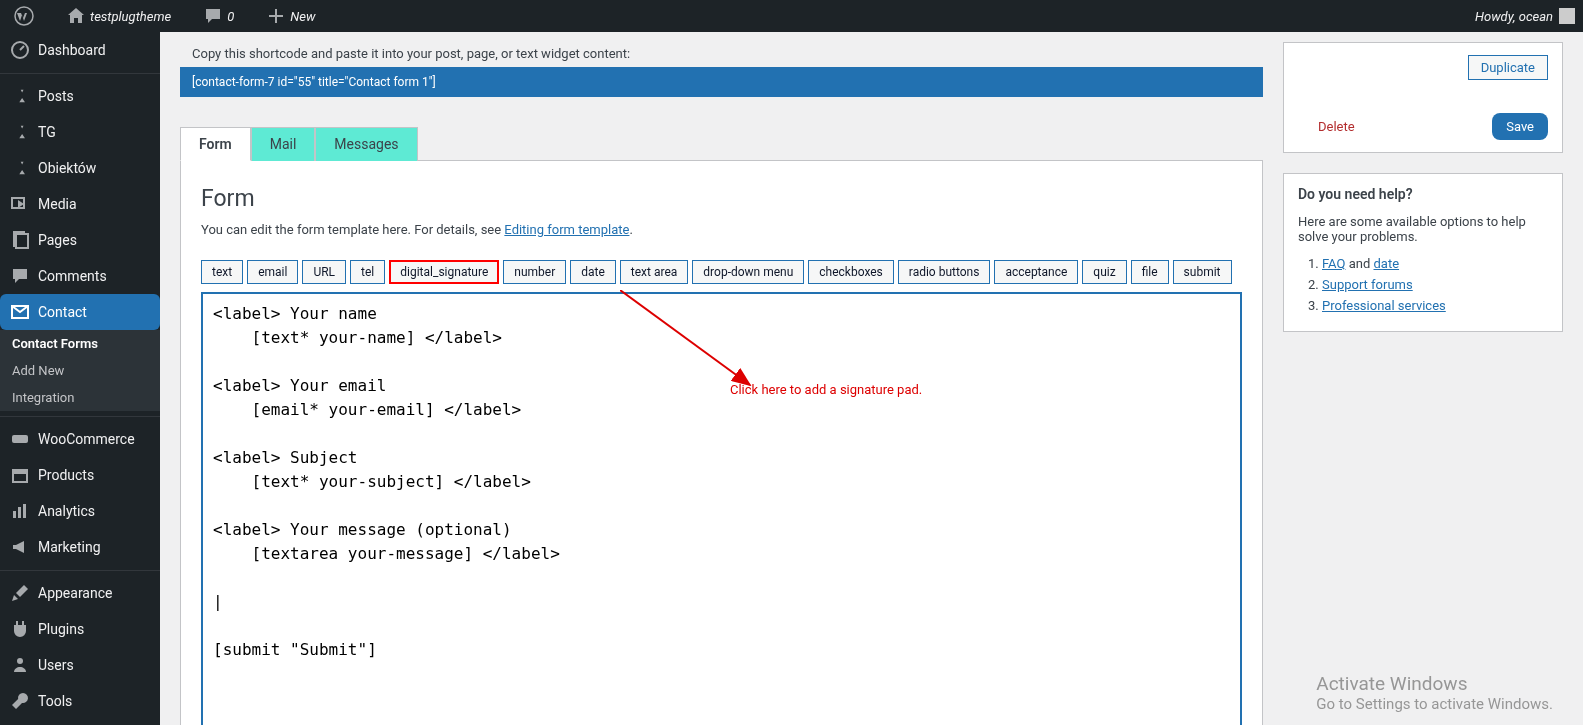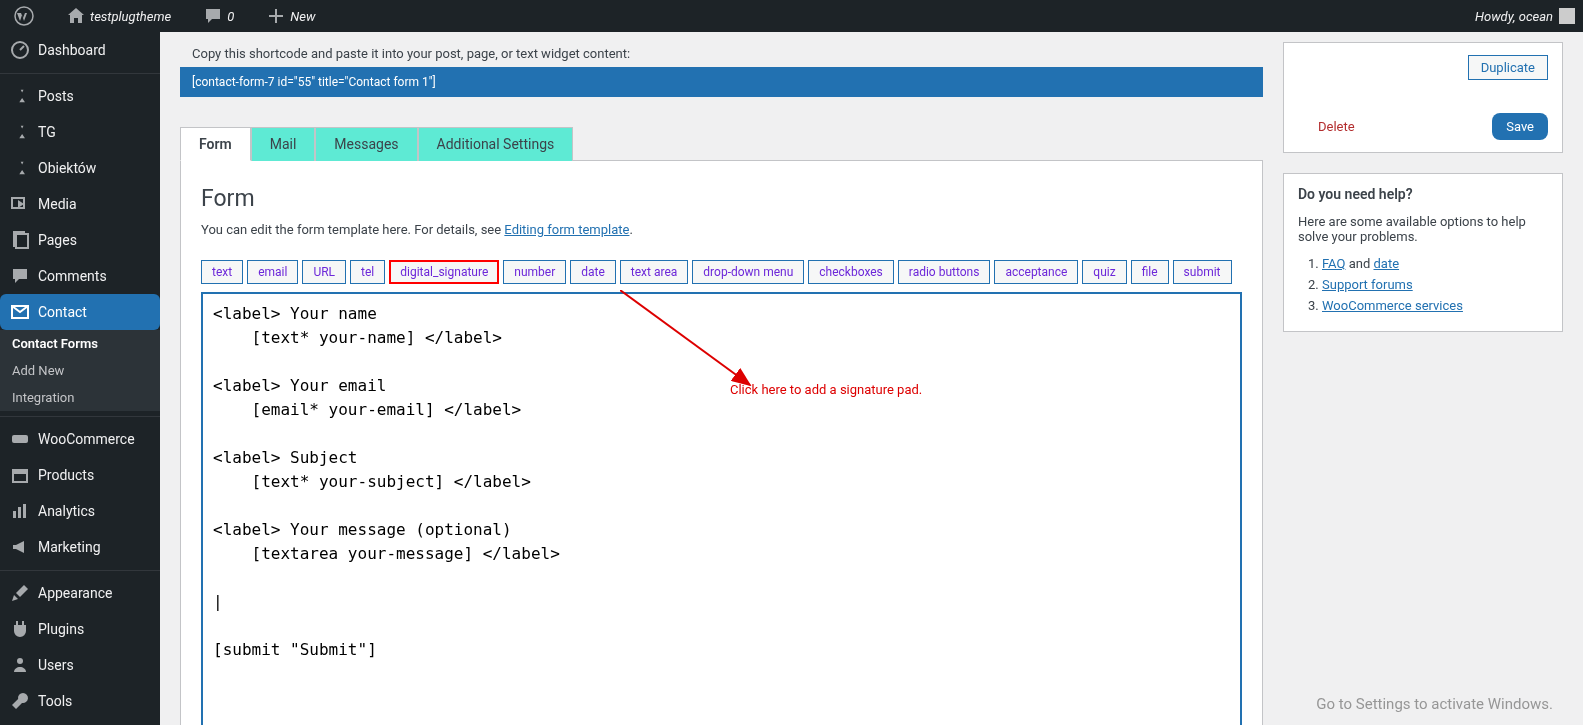--- a/index.html
+++ b/index.html
@@ -40,21 +40,21 @@
 .tab { padding:8px 18px; border:1px solid #c3c4c7; border-bottom:none; background:#5eead4; cursor:pointer; font-size:14px; margin-right:0; }
 .tab.active { background:#fff; font-weight:600; border-bottom:1px solid #fff; position:relative; z-index:2;}
 .tab + .tab { }
 .tab-panel { border:1px solid #c3c4c7; background:#fff; margin-top:-1px; padding:24px 20px;}
 
 h2.form-title { font-size:23px; font-weight:400; margin-bottom:10px;}
 .form-desc { font-size:13px; margin-bottom:23px;}
 .form-desc a { color:#2271b1; text-decoration:underline;}
 
 .tag-buttons { display:flex; flex-wrap:wrap; gap:4px; margin-bottom:8px;}
-.tag-btn { border:1px solid #2271b1; background:#f6f7f7; color:#6d28d9; font-size:12px; padding:4px 10px; cursor:pointer; }
+.tag-btn { border:1px solid #2271b1; background:#f6f7f7; color:#0f172a; font-size:12px; padding:4px 10px; cursor:pointer; }
 .tag-btn.highlight { border:2px solid red; padding:3px 9px;}
 
 textarea.form-code { width:100%; height:486px; border:2px solid #2271b1; font-family:Consolas,Monaco,monospace; font-size:16px; padding:8px 10px; line-height:1.5; resize:none; outline:none;}
 
 
 .box { background:#fff; border:1px solid #c3c4c7; padding:12px 14px; margin-bottom:20px;}
 .dup-btn { float:right; border:1px solid #2271b1; background:#f6f7f7; color:#2271b1; padding:4px 12px; cursor:pointer; font-size:13px;}
 .clearfix::after{content:"";display:table;clear:both;}
 .del-save { display:flex; justify-content:space-between; align-items:center; margin-top:58px;margin-left:20px;}
 .del-link { color:#b32d2e; cursor:pointer; text-decoration:none;}
@@ -260,21 +260,20 @@
     <div class="left-col">
       <div class="hint-text">Copy this shortcode and paste it into your post, page, or text widget content:</div>
       <div class="shortcode-box">
         <span class="inner">[contact-form-7 id="55" title="Contact form 1"]</span>
       </div>
 
       <div class="tabs">
         <div class="tab active">Form</div>
         <div class="tab">Mail</div>
         <div class="tab">Messages</div>
-        <div class="tab">Additional Settings</div>
       </div>
       <div class="tab-panel">
         <h2 class="form-title">Form</h2>
         <div class="form-desc">
           <span>You can edit the form template here. For details, see </span><a href="#">Editing form template</a><span>.</span>
         </div>
         <div class="tag-buttons">
           <button class="tag-btn">text</button>
           <button class="tag-btn">email</button>
           <button class="tag-btn">URL</button>
@@ -316,32 +315,33 @@
           <a class="del-link">Delete</a>
           <button class="save-btn">Save</button>
         </div>
       </div>
       <div class="box help-box">
         <h3>Do you need help?</h3>
         <p>Here are some available options to help solve your problems.</p>
         <ol>
           <li><a href="#">FAQ</a><span> and </span><a href="#">date</a></li>
           <li><a href="#">Support forums</a></li>
-          <li><a href="#">WooCommerce services</a></li>
+          <li><a href="#">Professional services</a></li>
         </ol>
       </div>
     </div>
   </div>
 
   <svg class="arrow-svg" style="left:460px; top:258px;" width="160" height="120">
     <defs>
         <marker id="arrowhead" markerWidth="10" markerHeight="8" refX="9" refY="4" orient="auto">
           <polygon points="0 0, 10 4, 0 8" fill="#d00"></polygon>
         </marker>
       </defs>
     <line x1="0" y1="0" x2="130" y2="95" stroke="#d00" stroke-width="2" marker-end="url(#arrowhead)"></line>
   </svg>
   <div class="ann-text" style="left:570px; top:350px;">Click here to add a signature pad.</div>
 </div>
 
 <div class="watermark">
+  <div class="wm-title">Activate Windows</div>
   <div>Go to Settings to activate Windows.</div>
 </div>
 
 </body></html>

